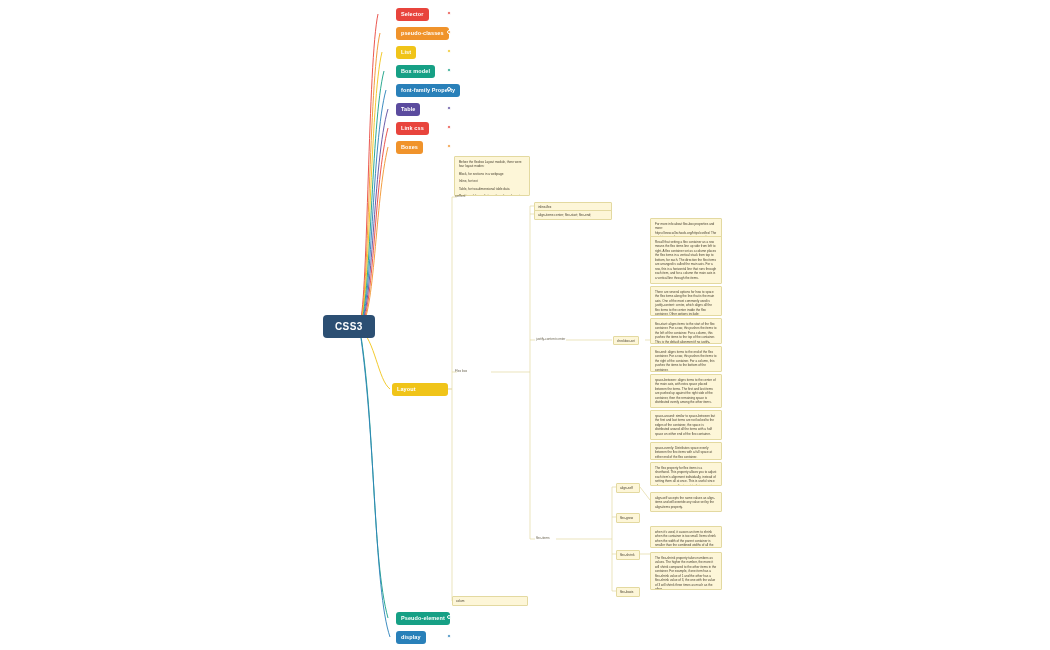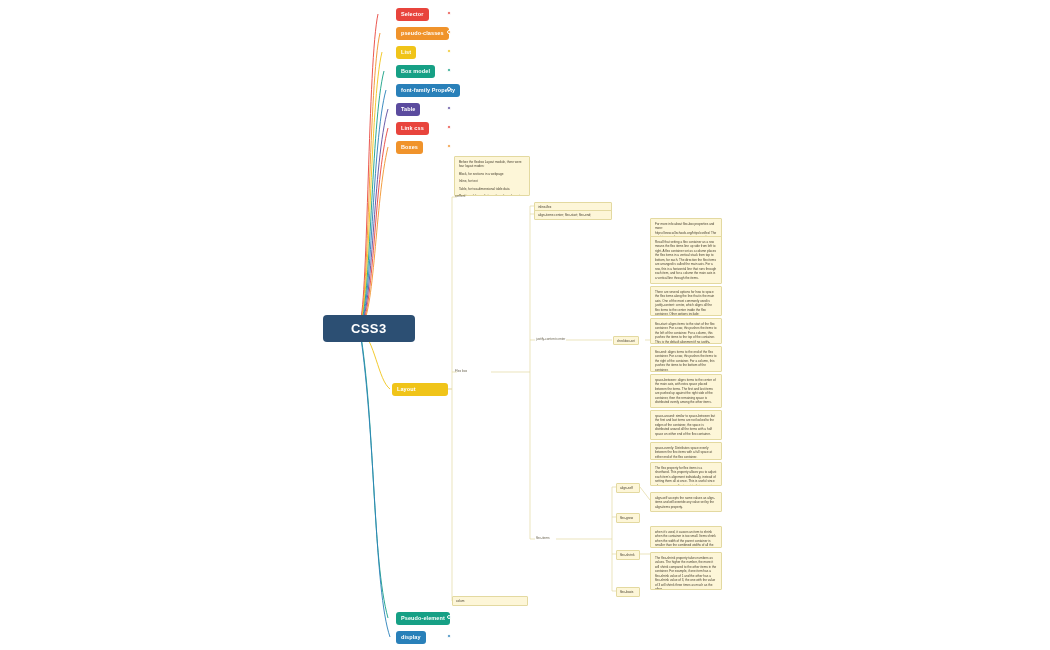--- a/index.html
+++ b/index.html
@@ -36,23 +36,23 @@
     white-space: nowrap;
     font-weight: bold;
     letter-spacing: 0.1px;
   }
   .root {
     position: absolute;
     box-sizing: border-box;
     background: #2c4f73;
     color: #ffffff;
     border-radius: 4px;
-    font-size: 13px;
+    font-size: 10px;
     font-weight: bold;
-    padding: 6px 28px;
+    padding: 6px 12px;
     letter-spacing: 0.4px;
   }
   .note {
     position: absolute;
     box-sizing: border-box;
     background: #fdf6d8;
     border: 0.6px solid #e3d9a0;
     color: #4a4332;
     font-size: 3.1px;
     line-height: 1.45;

